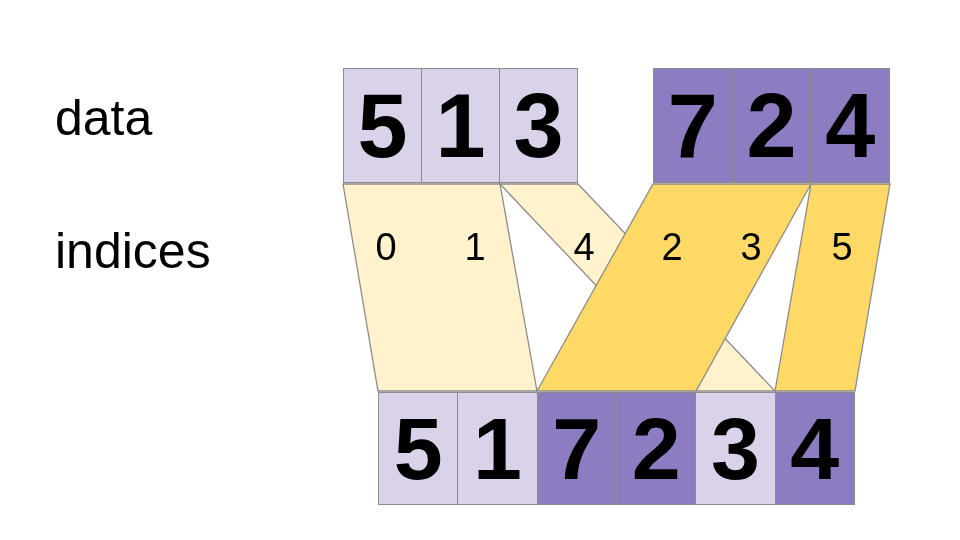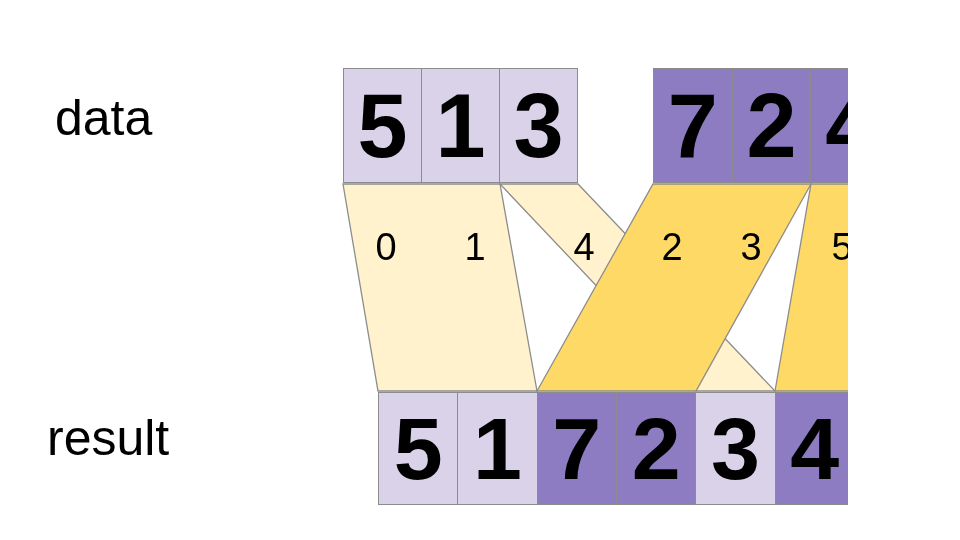--- a/index.html
+++ b/index.html
@@ -2,21 +2,21 @@
 <html><head>
 <meta charset="utf-8">
 <style>
   html, body { margin: 0; padding: 0; }
   body {
     font-family: "Liberation Sans", sans-serif;
     background: #fff;
   }
   #stage {
     position: relative;
-    width: 848px;
+    width: 960px;
     height: 540px;
     background: var(--background, #fff);
     overflow: hidden;
   }
   #bands {
     position: absolute;
     left: 0; top: 0;
     width: 960px; height: 540px;
   }
   .side-label {
@@ -70,21 +70,21 @@
 <div id="stage" style="--cell-light: #d9d2e9; --cell-dark: #8e7cc3; --band-light: #fff2cc; --band-dark: #ffd966; --border: #8c8c8c; --text: #000000; --background: #ffffff;">
 
   <svg id="bands" viewBox="0 0 960 540">
     <polygon class="band-light" points="343,184 500,184 537,391 378,391"></polygon>
     <polygon class="band-light" points="500,184 578,184 775,391 696,391"></polygon>
     <polygon class="band-dark" points="653,184 811,184 696,391 537,391"></polygon>
     <polygon class="band-dark" points="811,184 890,184 855,391 775,391"></polygon>
   </svg>
 
   <div class="side-label" style="left:55px; top:93px;">data</div>
-  <div class="side-label" style="left:47px; top:413px;">result</div>
+  <div class="side-label" style="left:55px; top:226px;">indices</div>
 
   <div class="cell-row" style="left:343px; top:68px; width:235px; height:115px;">
     <div class="cell data-cell cell-light">5</div>
     <div class="cell data-cell cell-light">1</div>
     <div class="cell data-cell cell-light">3</div>
   </div>
 
   <div class="cell-row" style="left:653px; top:68px; width:237px; height:115px;">
     <div class="cell data-cell cell-dark">7</div>
     <div class="cell data-cell cell-dark">2</div>

